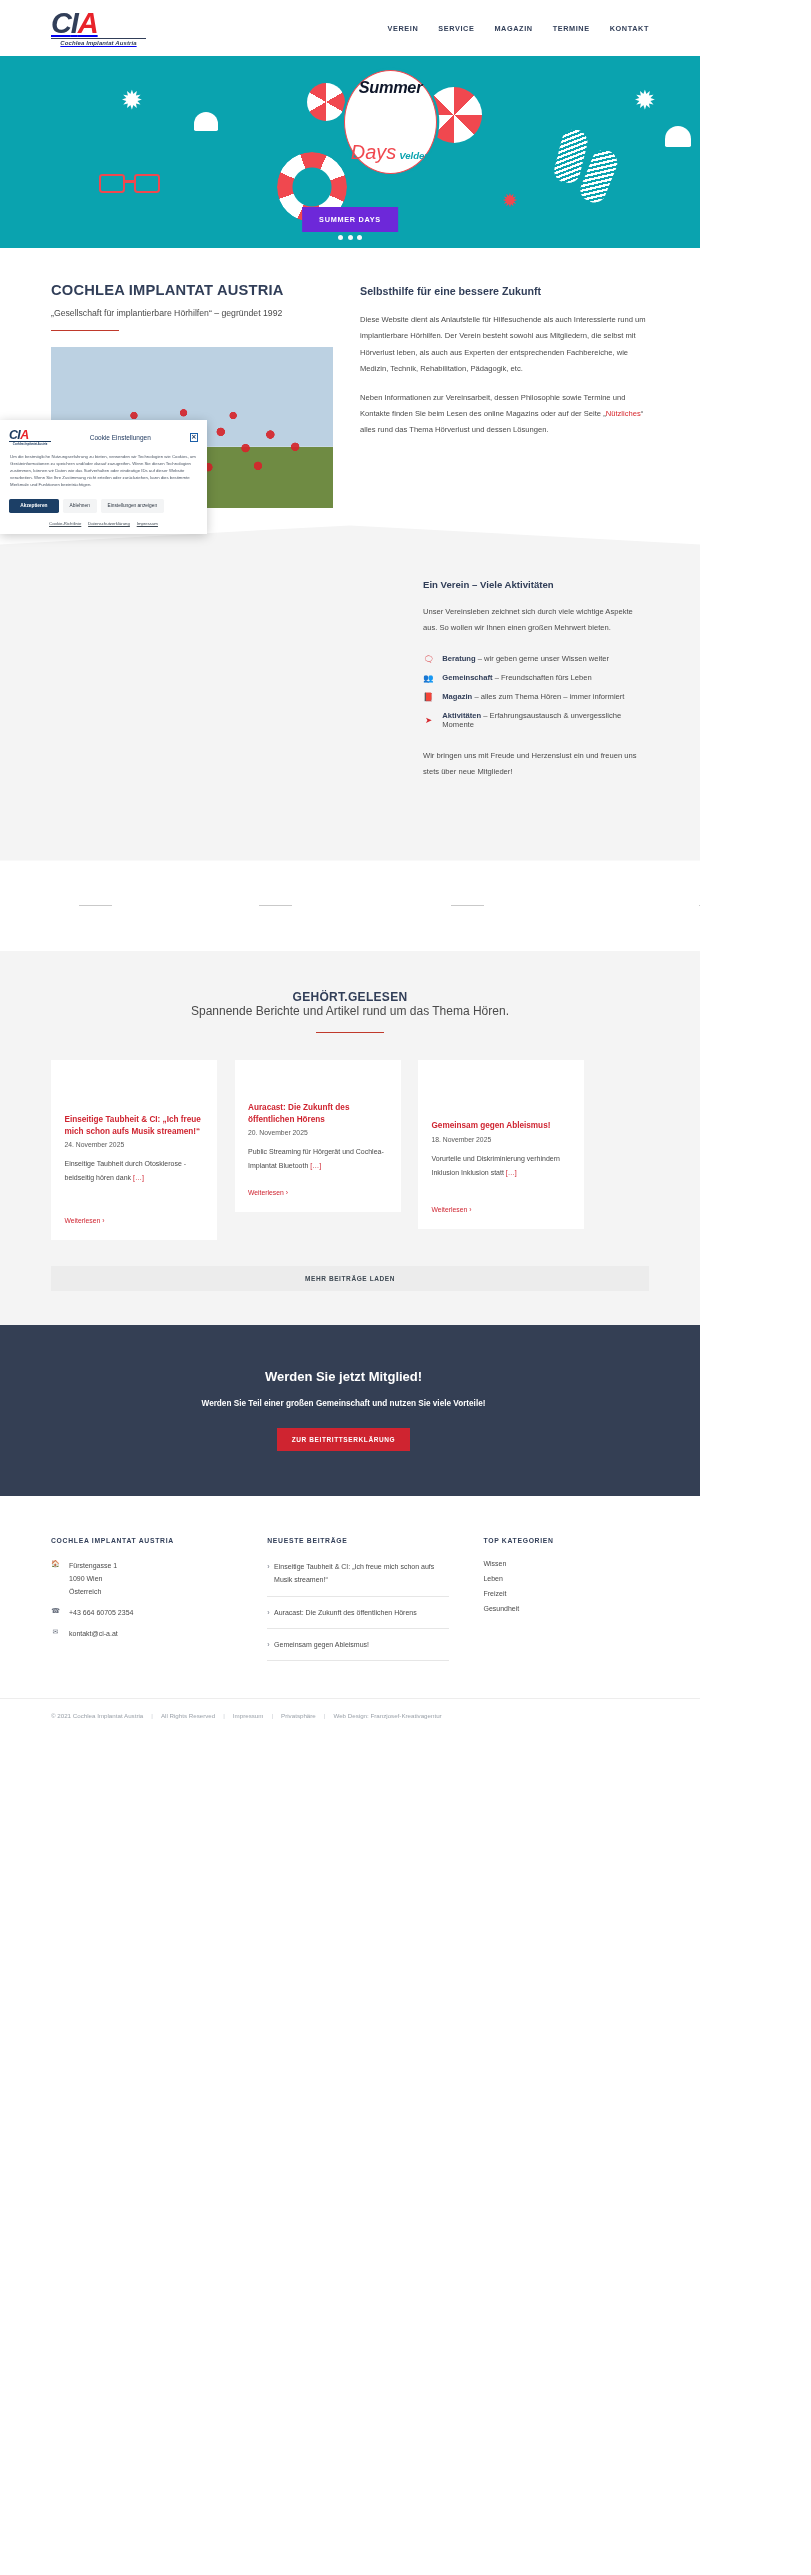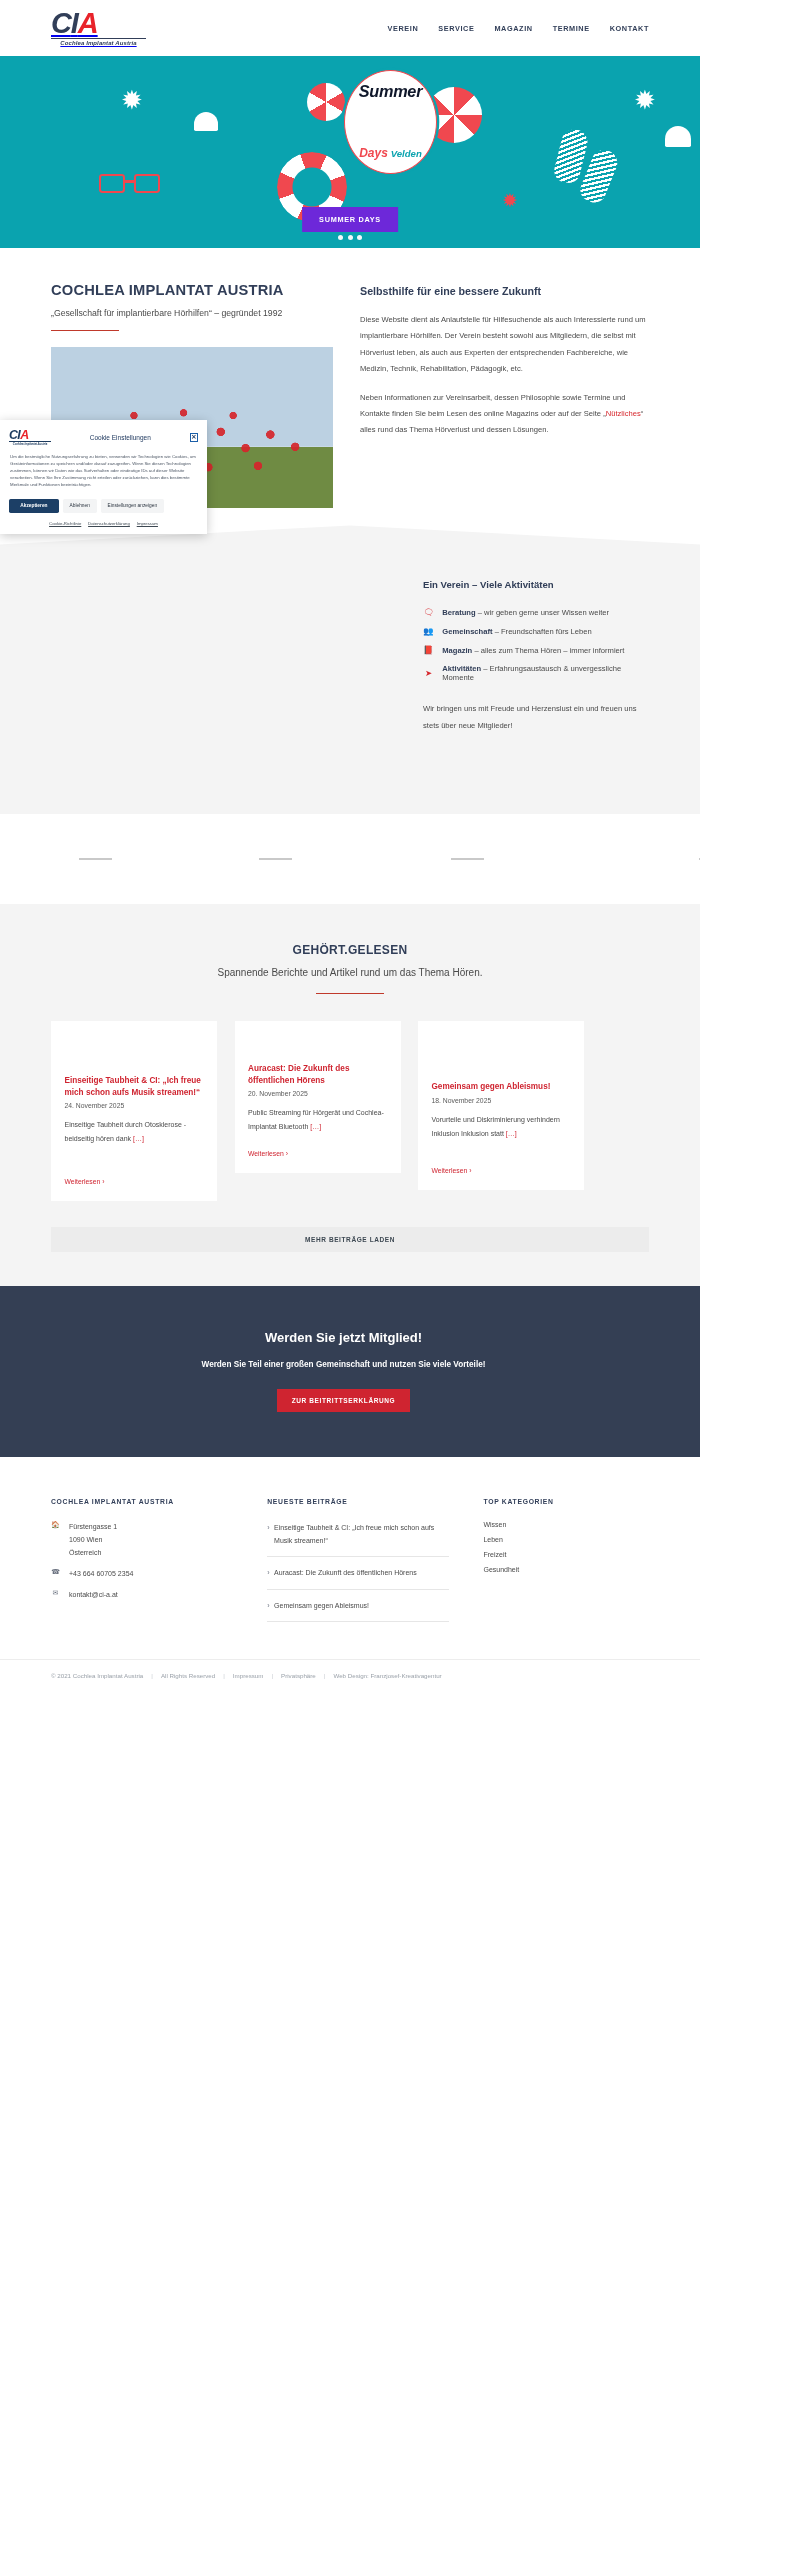--- a/index.html
+++ b/index.html
@@ -77,21 +77,21 @@
     border: 1.7px solid #f0484f;
     box-shadow: 0 0 0 2.3px #0aa3af;
     display: flex; flex-direction: column;
     align-items: center; justify-content: center;
   }
   .badge-summer {
     color: #0f172a; font-weight: bold; font-size: 16.3px;
     font-style: italic; line-height: .95; letter-spacing: -0.3px;
   }
   .badge-row { display: flex; align-items: baseline; gap: 2.8px; }
-  .badge-days { color: #f0484f; font-weight: bold; font-size: 12px; font-style: italic; margin-top: 46px; }
+  .badge-days { color: #f0484f; font-weight: normal; font-size: 20px; font-style: italic; margin-top: 46px; }
   .badge-velden { color: #0aa3af; font-weight: bold; font-size: 9.6px; font-style: italic; }
 
   .ring {
     position: absolute; left: 277px; top: 96px;
     width: 70px; height: 70px; border-radius: 50%;
     background:
       conic-gradient(#f0484f 0 25deg, #fff 25deg 70deg, #f0484f 70deg 115deg,
                      #fff 115deg 160deg, #f0484f 160deg 205deg, #fff 205deg 250deg,
                      #f0484f 250deg 295deg, #fff 295deg 340deg, #f0484f 340deg 360deg);
     -webkit-mask: radial-gradient(circle, transparent 19px, #000 20px);
@@ -242,21 +242,21 @@
   }
   .gapsec .minirule {
     position: absolute; top: 44px; width: 33px; height: 1.1px; background: #c9c9c9;
   }
 
   
   .blog {
     background: #f4f4f4; padding: 39px 51px 0 51px; text-align: center;
   }
   .blog-h { font-size: 12px; font-weight: bold; color: #313e58; letter-spacing: 0.3px; }
-  .blog-sub { font-size: 10px; color: #4a4a4a; margin-top: 10px; }
+  .blog-sub { font-size: 12px; color: #4a4a4a; }
   .blog-rule { width: 68px; height: 1.1px; background: #c0392b; margin: 14.7px auto 0 auto; }
   .cards {
     display: flex; gap: 17.5px; margin-top: 27px; text-align: left;
     align-items: flex-start;
   }
   .card {
     background: #fff; width: 166px; padding: 14.7px 13.5px 16px 13.5px;
     display: flex; flex-direction: column;
   }
   .card.h1 { padding-top: 54px; min-height: 180px; }
@@ -424,20 +424,21 @@
       <p class="body-p">Diese Website dient als Anlaufstelle für Hilfesuchende als auch Interessierte rund um implantierbare Hörhilfen. Der Verein besteht sowohl aus Mitgliedern, die selbst mit Hörverlust leben, als auch aus Experten der entsprechenden Fachbereiche, wie Medizin, Technik, Rehabilitation, Pädagogik, etc.</p>
       <p class="body-p"><span>Neben Informationen zur Vereinsarbeit, dessen Philosophie sowie Termine und Kontakte finden Sie beim Lesen des online Magazins oder auf der Seite „</span><a href="#">Nützliches</a><span>“ alles rund das Thema Hörverlust und dessen Lösungen.</span></p>
     </div>
   </section>
 
   <section class="angled">
     <div class="angled-inner">
       <div class="angled-left"></div>
       <div class="angled-right">
         <h2 class="verein-title">Ein Verein – Viele Aktivitäten</h2>
+        <p class="body-p">Unser Vereinsleben zeichnet sich durch viele wichtige Aspekte aus. So wollen wir Ihnen einen großen Mehrwert bieten.</p>
         <ul class="feature-list">
           <li>
             <span class="fi">🗨</span>
             <span><b>Beratung</b><span> – wir geben gerne unser Wissen weiter</span></span>
           </li>
           <li>
             <span class="fi">👥</span>
             <span><b>Gemeinschaft</b><span> – Freundschaften fürs Leben</span></span>
           </li>
           <li>

